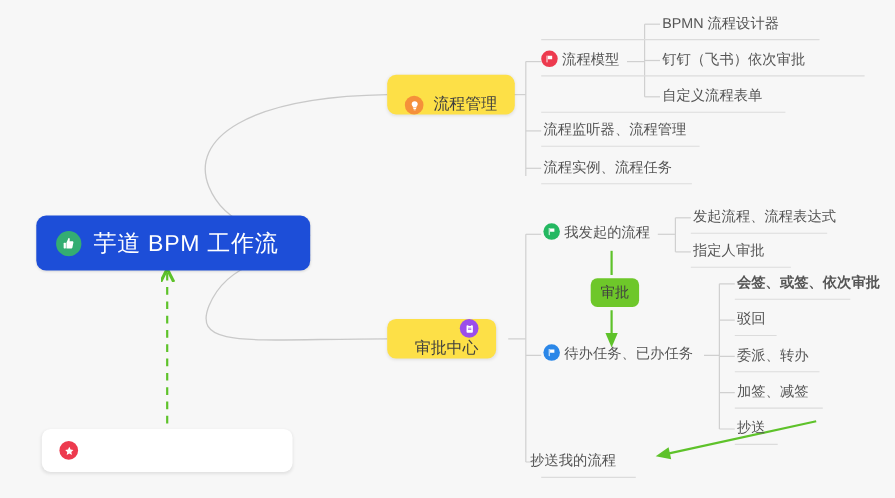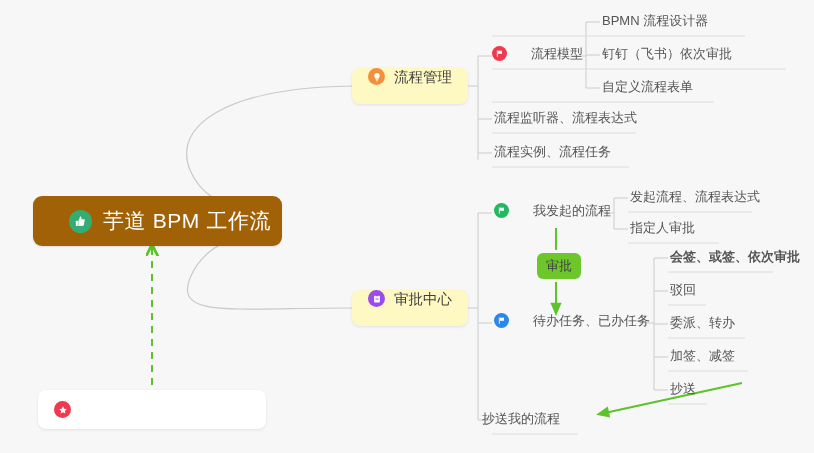--- a/index.html
+++ b/index.html
@@ -27,26 +27,26 @@
     pointer-events: none;
   }
 
   
   .root-node {
     position: absolute;
     left: 33px;
     top: 196px;
     width: 249px;
     height: 50px;
-    background: #a16207;
+    background: #1d4ed8;
     border-radius: 9px;
     box-shadow: 0 1px 2px rgba(0,0,0,0.10);
     display: flex;
     align-items: center;
-    padding-left: 36px;
+    padding-left: 18px;
     box-sizing: border-box;
   }
   .root-label {
     color: #ffffff;
     font-size: 21px;
     letter-spacing: 0.6px;
     margin-left: 11px;
     white-space: nowrap;
   }
   .thumb-badge {
@@ -56,26 +56,26 @@
     background: #34ad72;
     display: flex;
     align-items: center;
     justify-content: center;
     flex: none;
   }
 
   
   .branch-node {
     position: absolute;
-    background: #fef9c3;
+    background: #fde047;
     border-radius: 8px;
     box-shadow: 0 1px 3px rgba(0,0,0,0.09);
     height: 36px;
     display: flex;
-    align-items: flex-start;
+    align-items: flex-end;
     padding: 0 16px;
     box-sizing: border-box;
     white-space: nowrap;
   }
   .branch-label {
     font-size: 14.5px;
     color: #3f3f3f;
     margin-left: 9px;
   }
   .dot-badge {
@@ -95,21 +95,21 @@
     color: #555555;
     white-space: nowrap;
     padding-bottom: 5px;
     line-height: 17px;
   }
   .leaf.withicon {
     display: flex;
     align-items: center;
   }
   .leaf .leaf-text {
-    margin-left: 24px;
+    margin-left: 4px;
   }
 
   
   .chip {
     position: absolute;
     background: #6ec72a;
     border-radius: 6px;
     color: #404040;
     font-size: 13px;
     padding: 4px 9px;
@@ -241,21 +241,21 @@
         <path d="M8 1.6 C5.4 1.6 3.6 3.5 3.6 5.8 C3.6 7.4 4.6 8.4 5.3 9.3
                  L5.3 10.6 L10.7 10.6 L10.7 9.3 C11.4 8.4 12.4 7.4 12.4 5.8
                  C12.4 3.5 10.6 1.6 8 1.6 Z"></path>
         <rect x="5.7" y="11.5" width="4.6" height="1.5" rx="0.7"></rect>
         <rect x="6.4" y="13.6" width="3.2" height="1.3" rx="0.6"></rect>
       </svg>
     </span>
     <span class="branch-label">流程管理</span>
   </div>
 
-  <div class="branch-node" style="left:352px; top:290px;">
+  <div class="branch-node" style="left:352px; top:290px;flex-direction:column;">
     <span class="dot-badge" style="background:#9b4deb;">
       <svg width="10" height="10" viewBox="0 0 16 16" fill="#ffffff">
         <rect x="3.4" y="2.6" width="9.2" height="11" rx="1.3"></rect>
         <rect x="5.8" y="1.1" width="4.4" height="2.6" rx="1" fill="#9b4deb"></rect>
         <rect x="5.4" y="6.2" width="5.2" height="1.1" rx="0.5" fill="#9b4deb"></rect>
         <rect x="5.4" y="8.6" width="5.2" height="1.1" rx="0.5" fill="#9b4deb"></rect>
       </svg>
     </span>
     <span class="branch-label">审批中心</span>
   </div>
@@ -267,21 +267,21 @@
         <path d="M5.4 3 L12.4 3 L12.4 8.5 L5.4 8.5 Z"></path>
       </svg>
     </span>
     <span class="leaf-text">流程模型</span>
   </div>
 
   <div class="leaf" style="left:602px; top:12px;">BPMN 流程设计器</div>
   <div class="leaf" style="left:602px; top:45px;">钉钉（飞书）依次审批</div>
   <div class="leaf" style="left:602px; top:78px;">自定义流程表单</div>
 
-  <div class="leaf" style="left:494px; top:109px;">流程监听器、流程表达式</div>
+  <div class="leaf" style="left:494px; top:109px;">流程监听器、流程管理</div>
   <div class="leaf" style="left:494px; top:143px;">流程实例、流程任务</div>
 
   <div class="leaf withicon" style="left:494px; top:202px;">
     <span class="dot-badge" style="background:#24b861; width:15px; height:15px;">
       <svg width="9" height="9" viewBox="0 0 16 16" fill="#ffffff">
         <rect x="3.3" y="2.4" width="1.5" height="11.4" rx="0.6"></rect>
         <path d="M5.4 3 L12.4 3 L12.4 8.5 L5.4 8.5 Z"></path>
       </svg>
     </span>
     <span class="leaf-text">我发起的流程</span>

